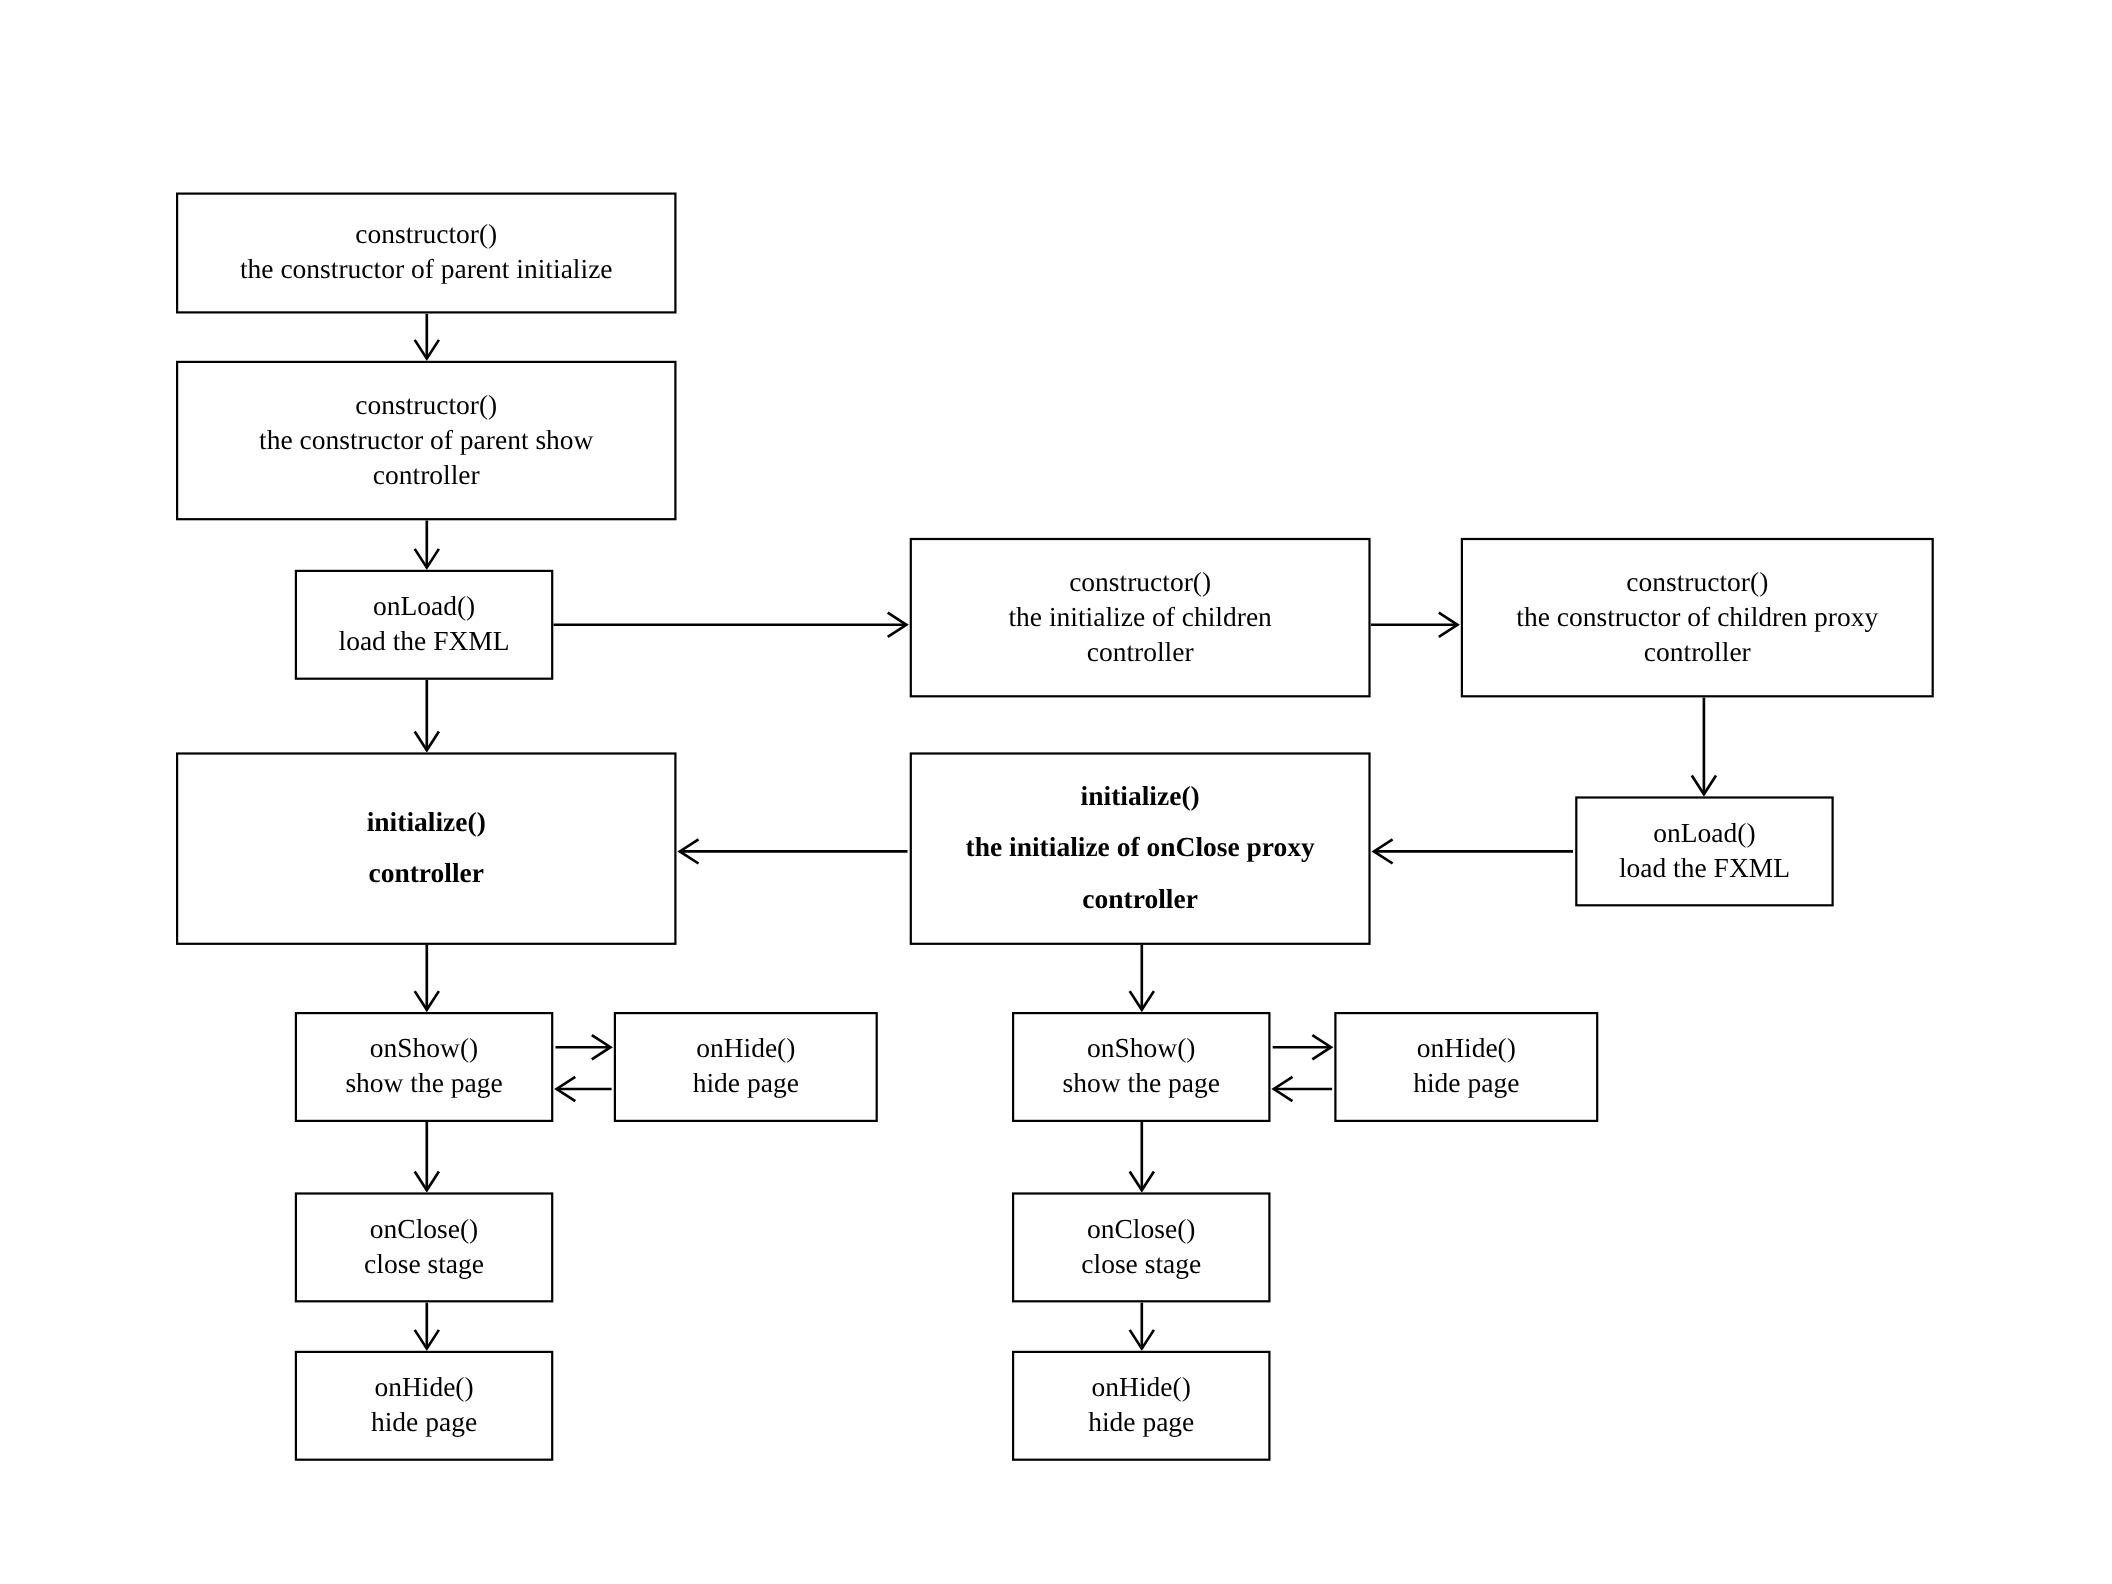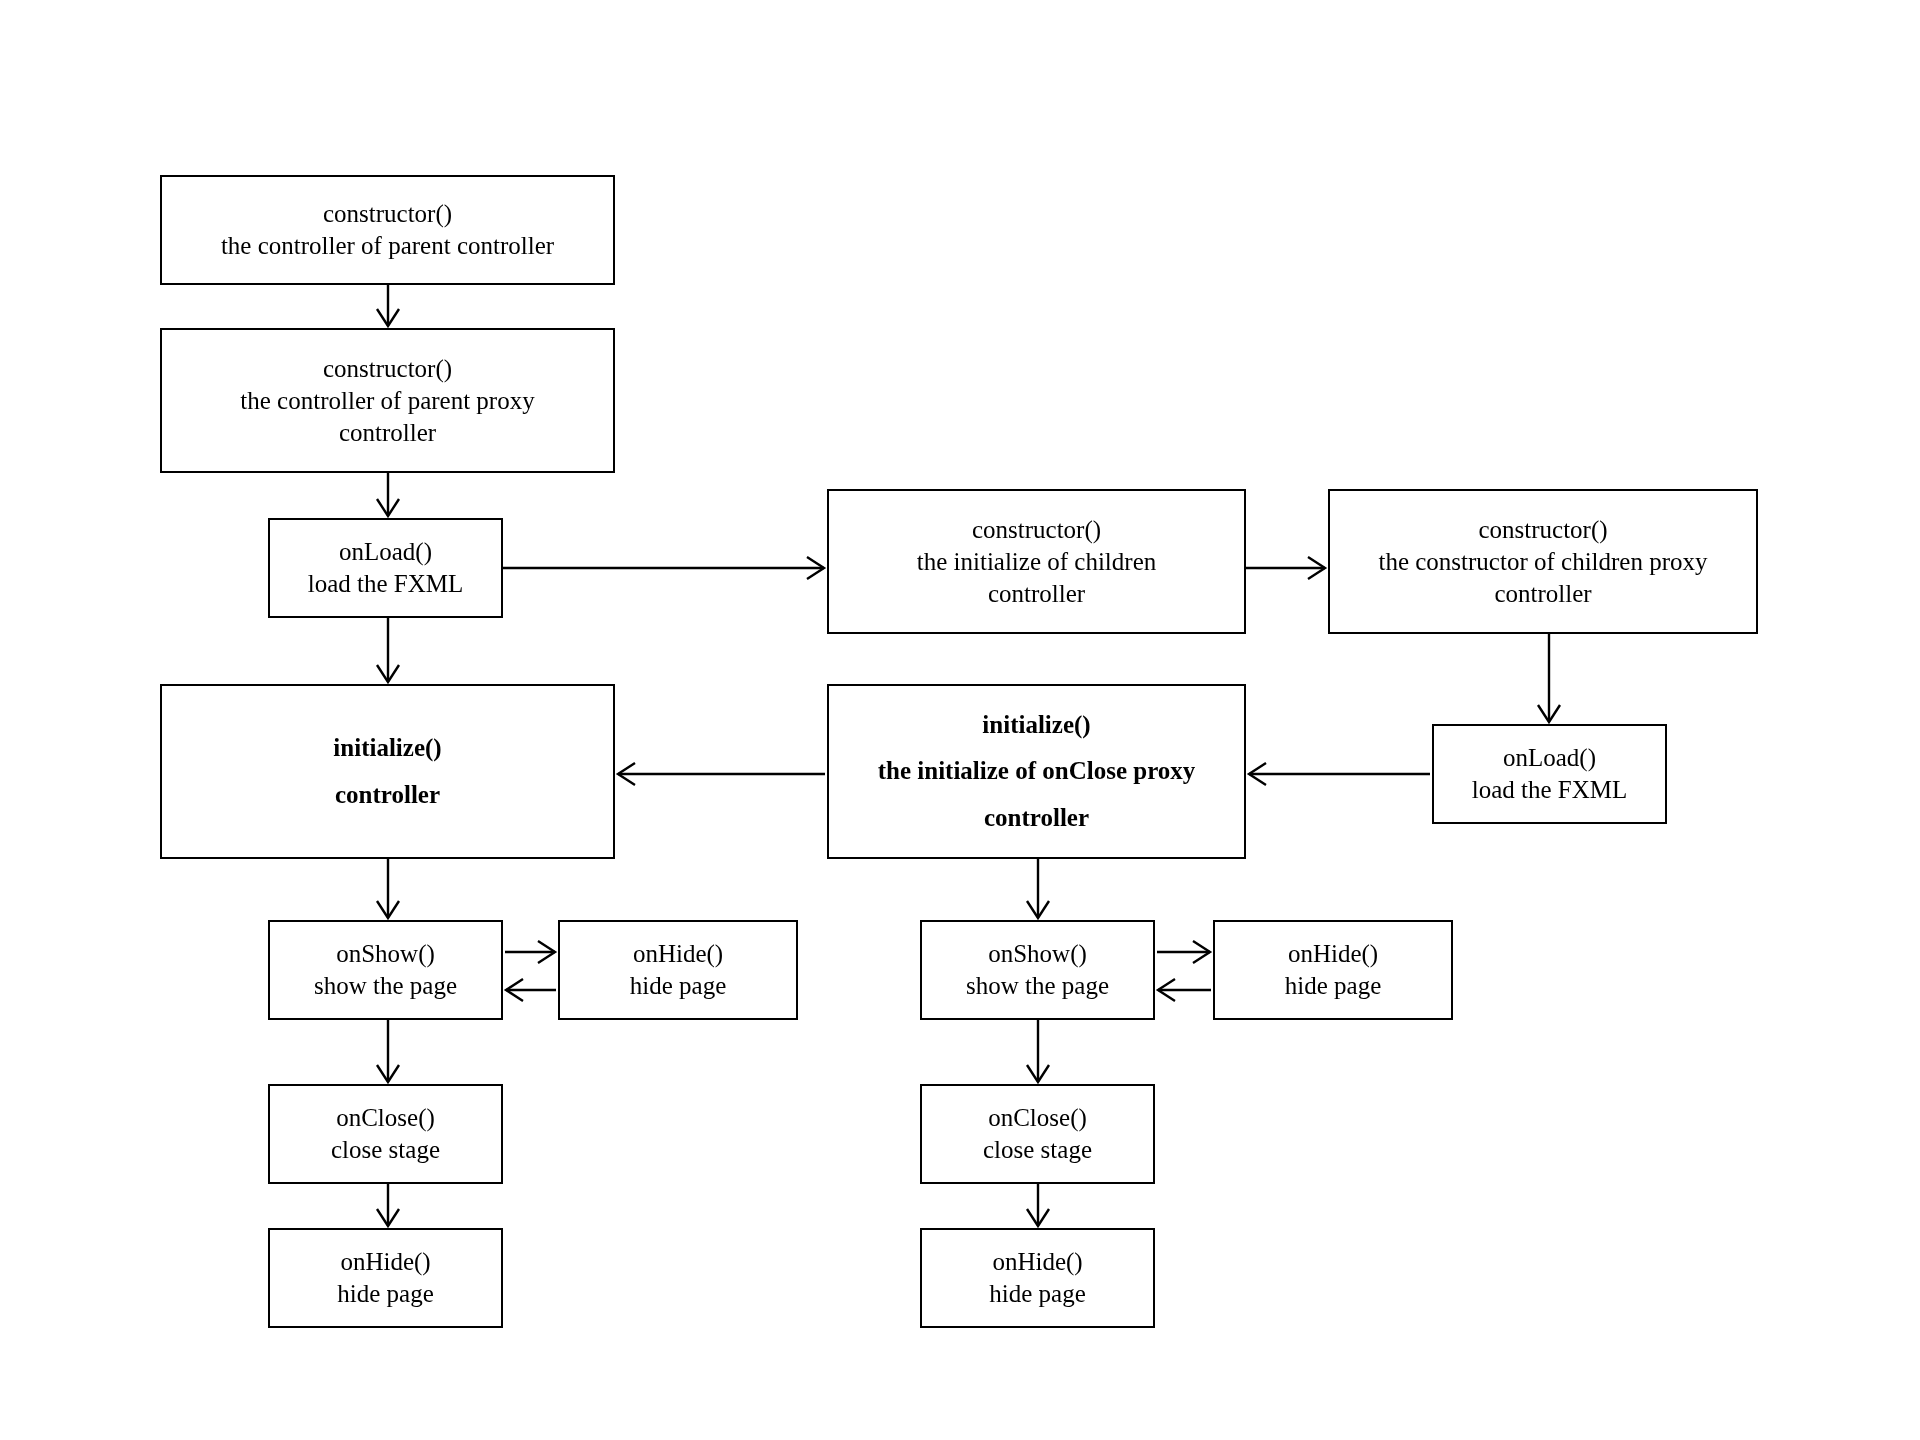--- a/index.html
+++ b/index.html
@@ -119,25 +119,25 @@
         <polyline points="388,1184 388,1226" fill="none" stroke="#000000" stroke-width="2.4"></polyline>
         <path d="M 377 1209 L 388 1226 L 399 1209" fill="none" stroke="#000000" stroke-width="2.4" stroke-linecap="butt" stroke-linejoin="miter"></path>
       </g>
       <g>
         <polyline points="1038,1184 1038,1226" fill="none" stroke="#000000" stroke-width="2.4"></polyline>
         <path d="M 1027 1209 L 1038 1226 L 1049 1209" fill="none" stroke="#000000" stroke-width="2.4" stroke-linecap="butt" stroke-linejoin="miter"></path>
       </g>
     </svg>
 <div class="node" style="left: 160px; top: 175px; width: 455px; height: 110px;">
       <span class="ln">constructor()</span>
-      <span class="ln">the controller of parent controller</span>
+      <span class="ln">the constructor of parent initialize</span>
     </div>
     <div class="node" style="left: 160px; top: 328px; width: 455px; height: 145px;">
       <span class="ln">constructor()</span>
-      <span class="ln">the controller of parent proxy</span>
+      <span class="ln">the constructor of parent show</span>
       <span class="ln">controller</span>
     </div>
     <div class="node" style="left: 268px; top: 518px; width: 235px; height: 100px;">
       <span class="ln">onLoad()</span>
       <span class="ln">load the FXML</span>
     </div>
     <div class="node" style="left: 827px; top: 489px; width: 419px; height: 145px;">
       <span class="ln">constructor()</span>
       <span class="ln">the initialize of children</span>
       <span class="ln">controller</span>

